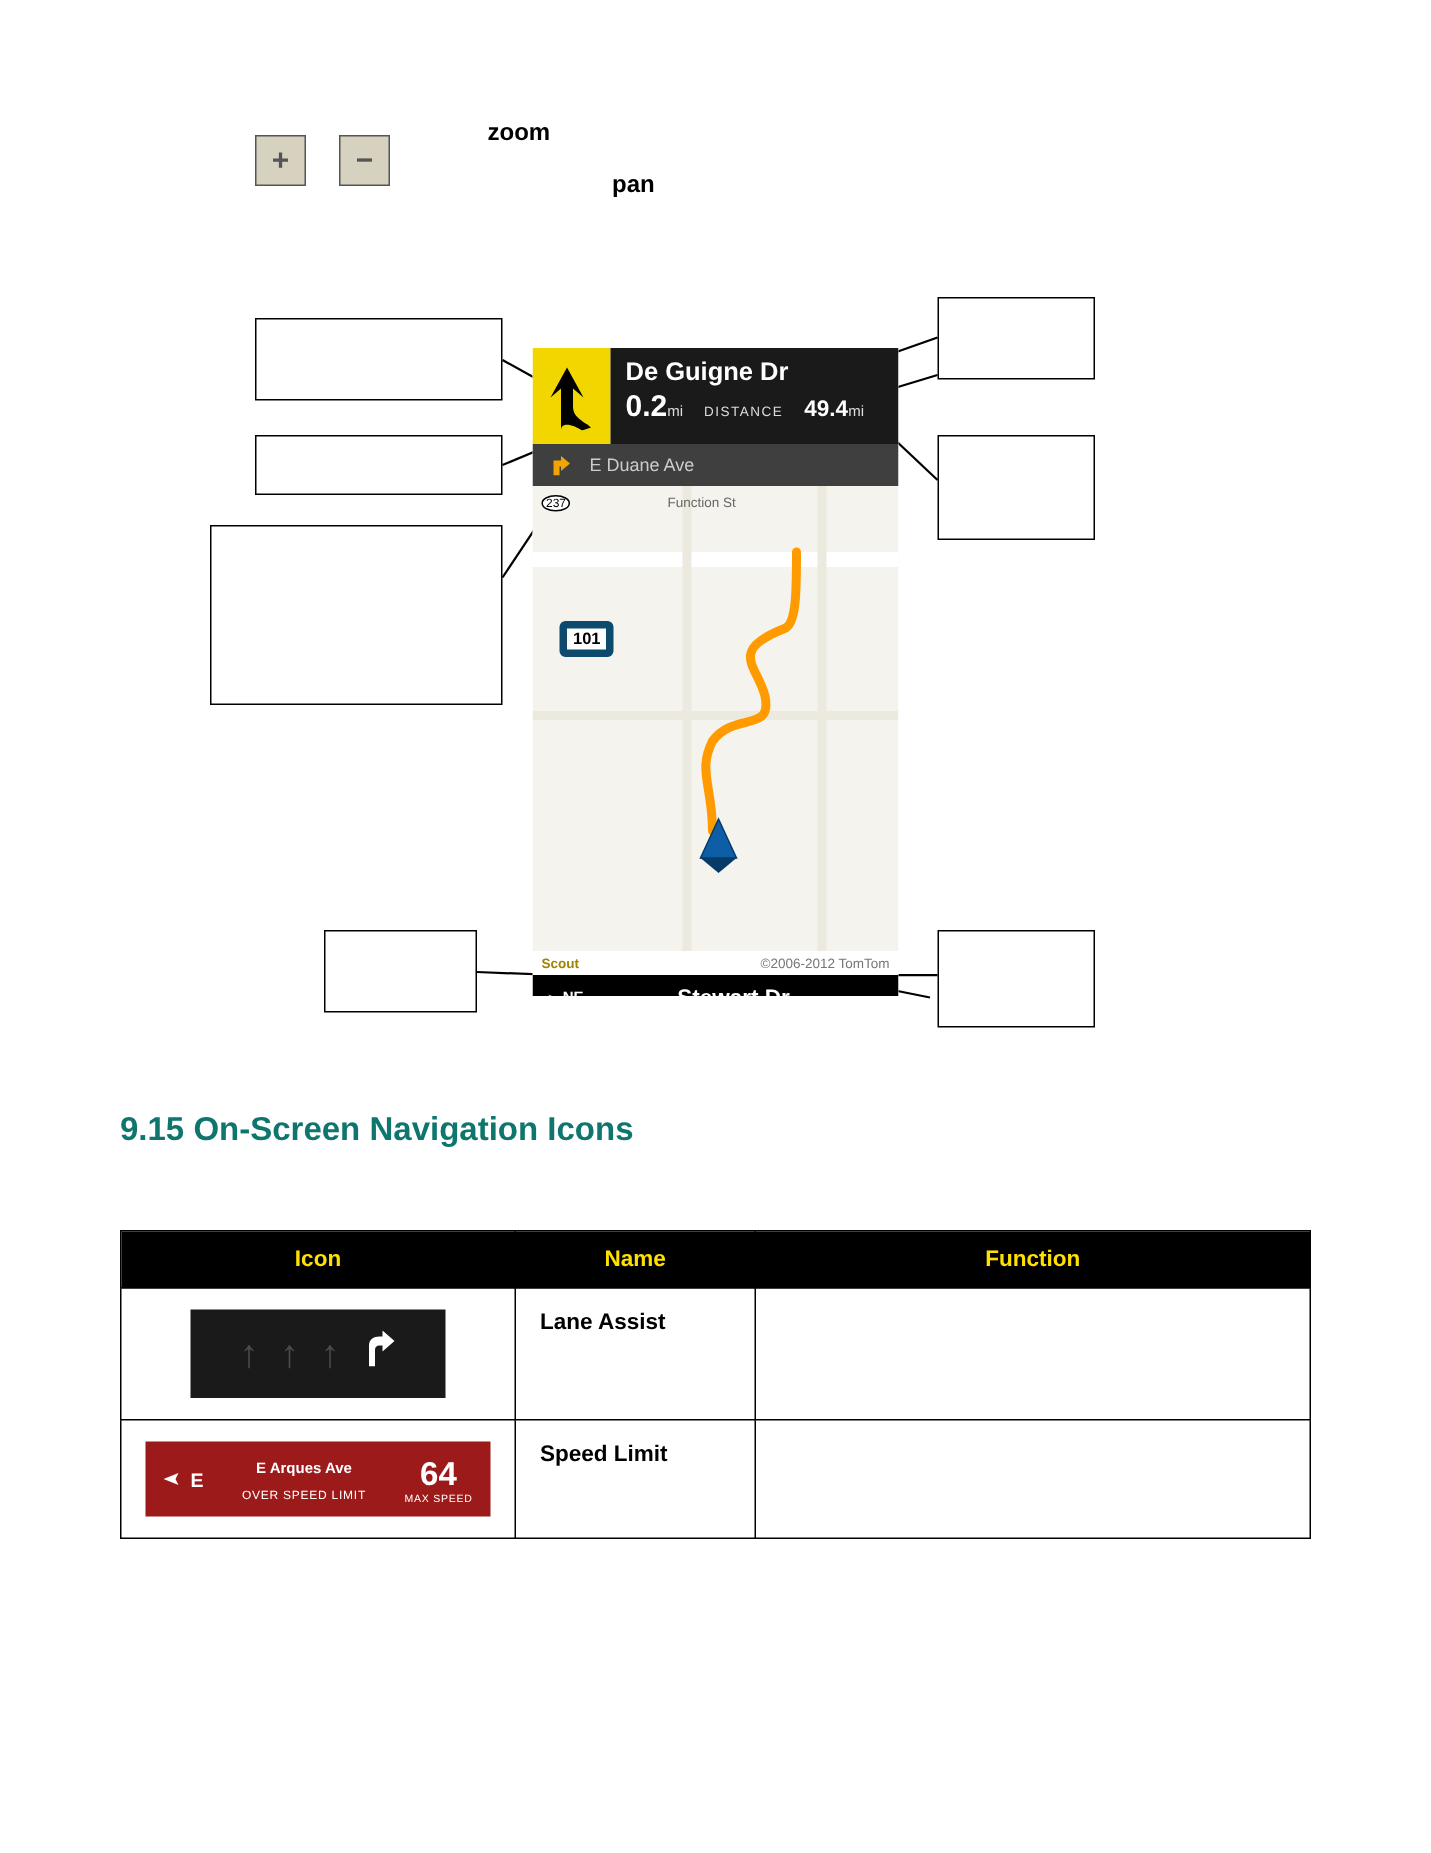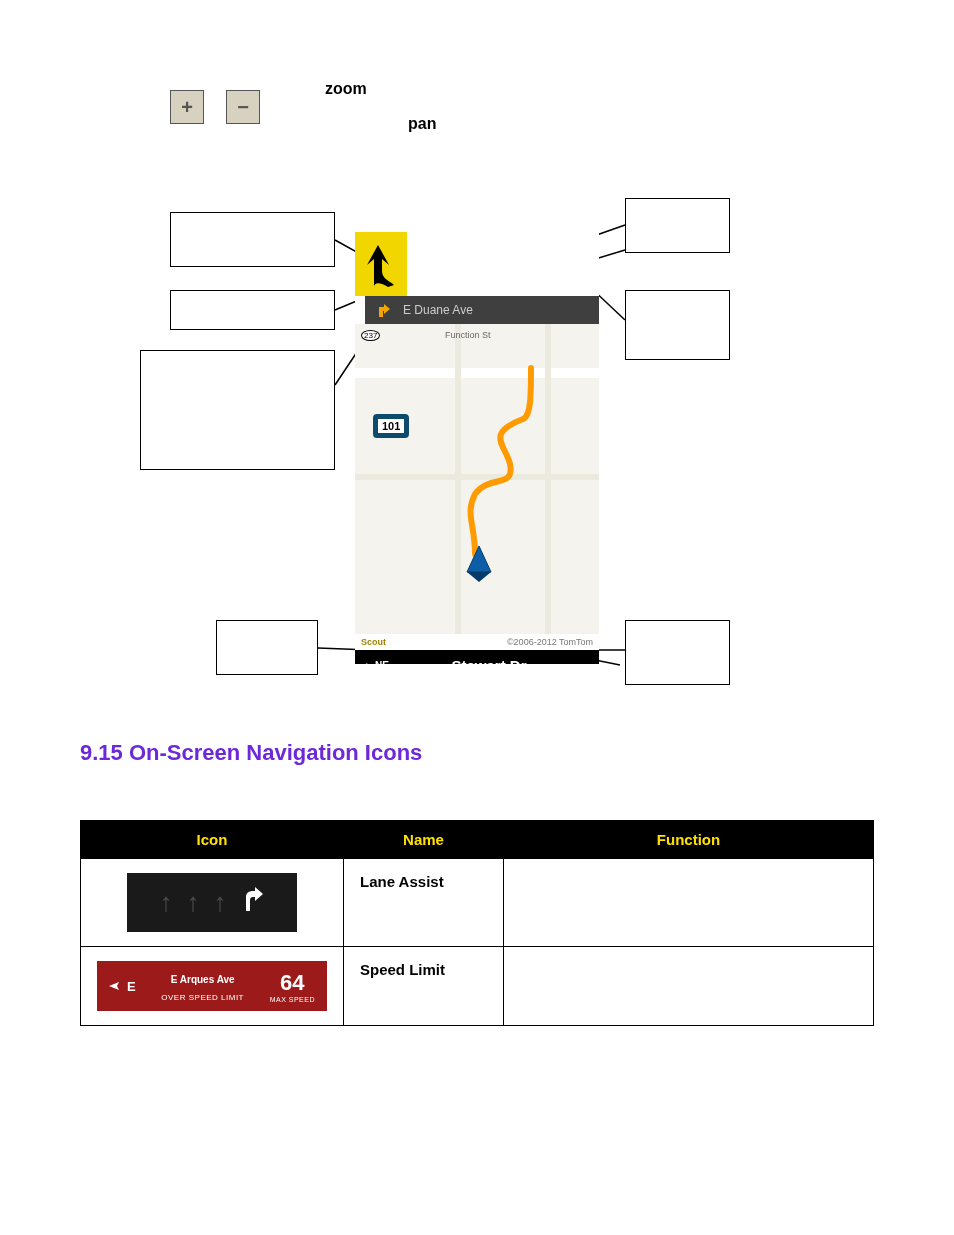--- a/index.html
+++ b/index.html
@@ -47,21 +47,21 @@
   .turn-text {
     flex: 1; background: #1a1a1a; color: #fff; padding: 6px 10px 4px 10px; font-family: Arial, sans-serif;
   }
   .turn-text .street { font-weight: bold; font-size: 17px; }
   .turn-text .stats { font-size: 11px; color: #ddd; display: flex; align-items: baseline; gap: 14px; margin-top: 2px; }
   .stat-big { font-size: 20px; font-weight: bold; color: #fff; }
   .stat-unit { font-size: 10px; }
 
   .next-turn {
     display: flex; align-items: center; height: 28px; background: #3f3f3f; color: #ccc; font-size: 12px;
-    padding-left: 10px; gap: 12px; margin-left: 10px;
+    padding-left: 10px; gap: 12px;
   }
 
   .map-area {
     position: relative; height: 310px; background: #f4f3ee; overflow: hidden;
   }
   .road { position: absolute; background: #fff; }
   .road.h { height: 10px; width: 100%; }
   .road.v { width: 10px; height: 100%; }
   .route-svg { position: absolute; left: 0; top: 0; }
   .badges { position: absolute; }
@@ -74,21 +74,21 @@
 
   .footer-bar {
     display: flex; align-items: center; height: 30px; background: #000; color: #fff; padding: 0 10px;
     font-weight: bold; font-size: 15px;
   }
   .compass { width: 24px; display: flex; align-items: center; gap: 4px; font-size: 10px; font-weight: bold; }
   .footer-street { flex: 1; text-align: center; }
 
   
   .section-heading {
-    position: absolute; top: 740px; left: 80px; font-size: 22px; font-weight: bold; color: #6d28d9;
+    position: absolute; top: 740px; left: 80px; font-size: 22px; font-weight: bold; color: #0f766e;
   }
 
   
   .icon-table {
     position: absolute; top: 820px; left: 80px; width: 794px;
     border-collapse: collapse; font-size: 15px;
   }
   .icon-table th {
     background: #000; color: #ffe000; font-weight: bold; padding: 10px 0; text-align: center;
     border: 1px solid #000;
@@ -149,20 +149,28 @@
     <line x1="625" y1="650" x2="545" y2="650" stroke="#000" stroke-width="1.5"></line>
     <line x1="620" y1="665" x2="545" y2="650" stroke="#000" stroke-width="1.5"></line>
   </svg>
 
   <div class="phone">
     <div class="turn-panel">
       <div class="turn-icon">
         <svg width="34" height="46" viewBox="0 0 34 46">
           <path d="M10 46 L10 18 L3 24 L14 4 L25 24 L18 18 L18 30 C18 38 26 40 30 44 L24 46 C18 42 10 40 10 46 Z" fill="#000"></path>
         </svg>
+      </div>
+      <div class="turn-text">
+        <div class="street">De Guigne Dr</div>
+        <div class="stats">
+          <span><span class="stat-big">0.2</span><span class="stat-unit">mi</span></span>
+          <span style="font-size:9px;letter-spacing:1px">DISTANCE</span>
+          <span><span style="font-size:15px;font-weight:bold;color:#fff">49.4</span><span class="stat-unit">mi</span></span>
+        </div>
       </div>
     </div>
     <div class="next-turn">
       <span>
         <svg width="16" height="16" viewBox="0 0 16 16">
             <path d="M4 16 L4 6 L9 6 L9 3 L15 8 L9 13 L9 10 L8 10 L8 16 Z" fill="#f2a500"></path>
           </svg>
       </span>
       <span>E Duane Ave</span>
     </div>

